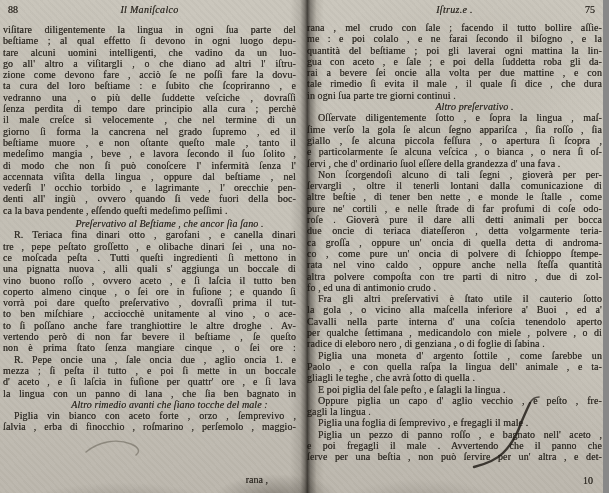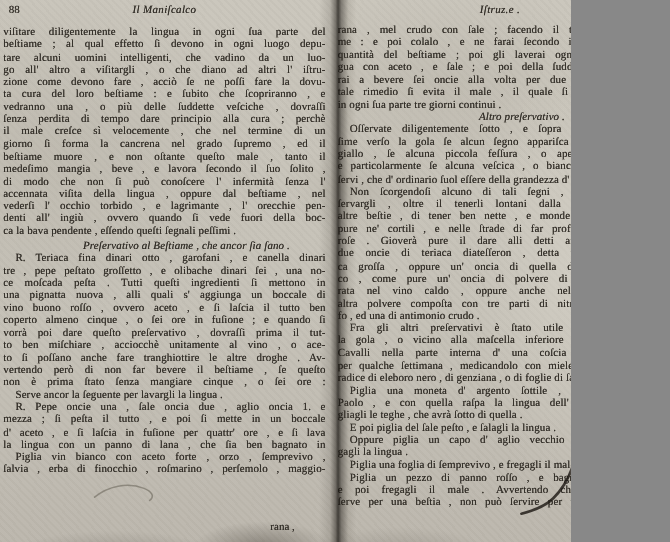--- a/index.html
+++ b/index.html
@@ -1,17 +1,17 @@
 <!DOCTYPE html>
 <html><head>
 <meta charset="utf-8">
 <style>
   html,body { margin:0; padding:0; background:#888; }
   .scan {
-    position:relative; width:519px; height:493px; overflow:hidden;
+    position:relative; width:603px; height:493px; overflow:hidden;
     font-family:"Liberation Serif","DejaVu Serif",serif;
     color:#332f29;
     background-color:#c6c2b8;
     background-image:
       radial-gradient(ellipse 90px 34px at 46% 101%, rgba(56,51,44,.40), transparent 70%),
       radial-gradient(ellipse 150px 42px at 20% 104%, rgba(56,51,44,.30), transparent 72%),
       radial-gradient(ellipse 120px 40px at 70% 103%, rgba(56,51,44,.22), transparent 72%),
       radial-gradient(ellipse 130px 260px at 101% 50%, rgba(216,212,202,.55), transparent 78%),
       radial-gradient(ellipse 220px 130px at 78% 16%, rgba(182,177,166,.45), transparent 72%),
       radial-gradient(ellipse 300px 220px at 8% 28%, rgba(177,172,161,.40), transparent 72%),
@@ -68,38 +68,38 @@
         <div class="ln j">vedranno una , o più delle ſuddette veſciche , dovraſſi</div>
         <div class="ln j">ſenza perdita di tempo dare principio alla cura ; perchè</div>
         <div class="ln j">il male creſce sì velocemente , che nel termine di un</div>
         <div class="ln j">giorno ſi forma la cancrena nel grado ſupremo , ed il</div>
         <div class="ln j">beſtiame muore , e non oſtante queſto male , tanto il</div>
         <div class="ln j">medeſimo mangia , beve , e lavora ſecondo il ſuo ſolito ,</div>
         <div class="ln j">di modo che non ſi può conoſcere l' infermità ſenza l'</div>
         <div class="ln j">accennata viſita della lingua , oppure dal beſtiame , nel</div>
         <div class="ln j">vederſi l' occhio torbido , e lagrimante , l' orecchie pen-</div>
         <div class="ln j">denti all' ingiù , ovvero quando ſi vede fuori della boc-</div>
-        <div class="ln l">ca la bava pendente , eſſendo queſti ſegnali peſſimi .</div>
+        <div class="ln l">ca la bava pendente , eſſendo queſti medeſimo peſſimi .</div>
         <div class="ln cg">Preſervativo al Beſtiame , che ancor ſia ſano .</div>
         <div class="ln ij">R. Teriaca fina dinari otto , garofani , e canella dinari</div>
         <div class="ln j">tre , pepe peſtato groſſetto , e olibache dinari ſei , una no-</div>
         <div class="ln j">ce moſcada peſta . Tutti queſti ingredienti ſi mettono in</div>
         <div class="ln j">una pignatta nuova , alli quali s' aggiunga un boccale di</div>
         <div class="ln j">vino buono roſſo , ovvero aceto , e ſi laſcia il tutto ben</div>
         <div class="ln j">coperto almeno cinque , o ſei ore in fuſione ; e quando ſi</div>
         <div class="ln j">vorrà poi dare queſto preſervativo , dovraſſi prima il tut-</div>
         <div class="ln j">to ben miſchiare , acciocchè unitamente al vino , o ace-</div>
         <div class="ln j">to ſi poſſano anche fare tranghiottire le altre droghe . Av-</div>
         <div class="ln j">vertendo però di non far bevere il beſtiame , ſe queſto</div>
         <div class="ln j">non è prima ſtato ſenza mangiare cinque , o ſei ore :</div>
-        <div class="ln il">Serve ancor la ſeguente per lavargli la lingua .</div>
         <div class="ln ij">R. Pepe oncie una , ſale oncia due , aglio oncia 1. e</div>
         <div class="ln j">mezza ; ſi peſta il tutto , e poi ſi mette in un boccale</div>
         <div class="ln j">d' aceto , e ſi laſcia in fuſione per quattr' ore , e ſi lava</div>
         <div class="ln j">la lingua con un panno di lana , che ſia ben bagnato in</div>
+        <div class="ln c">Altro rimedio avanti che ſiano tocche del male :</div>
         <div class="ln ij">Piglia vin bianco con aceto forte , orzo , ſemprevivo ,</div>
         <div class="ln j">ſalvia , erba di finocchio , roſmarino , perſemolo , maggio-</div>
       </div>
     <div class="catchword">rana ,</div>
   </div>
 
   <div class="gutter"></div>
 
   <div class="page right">
     <div class="hdr">

